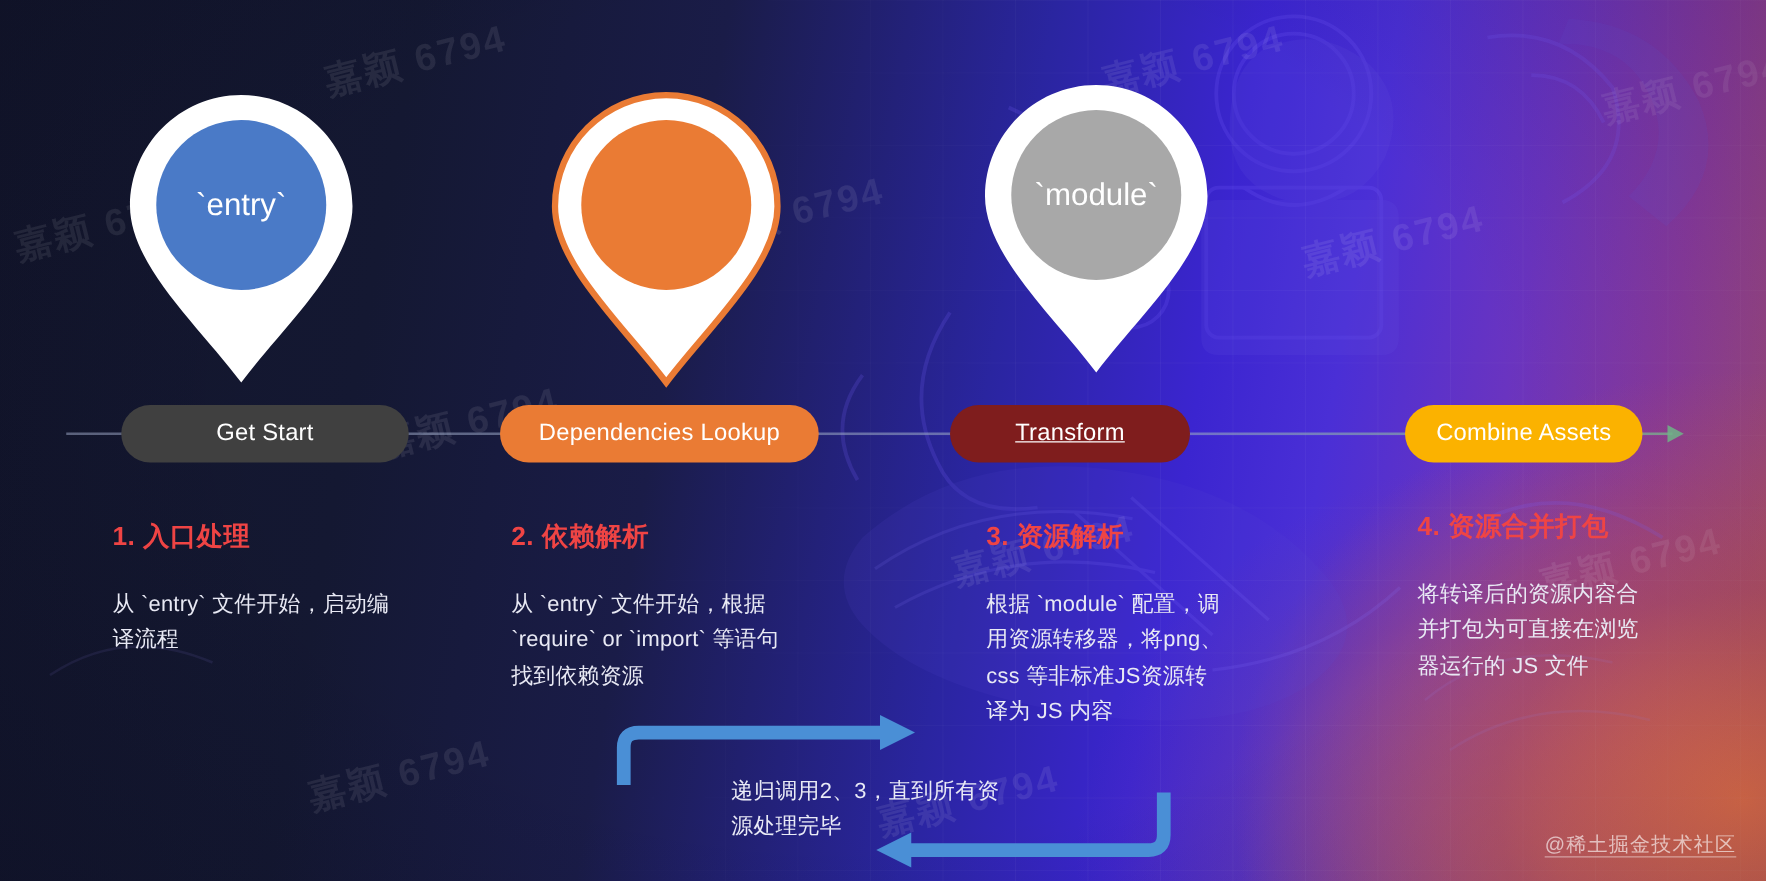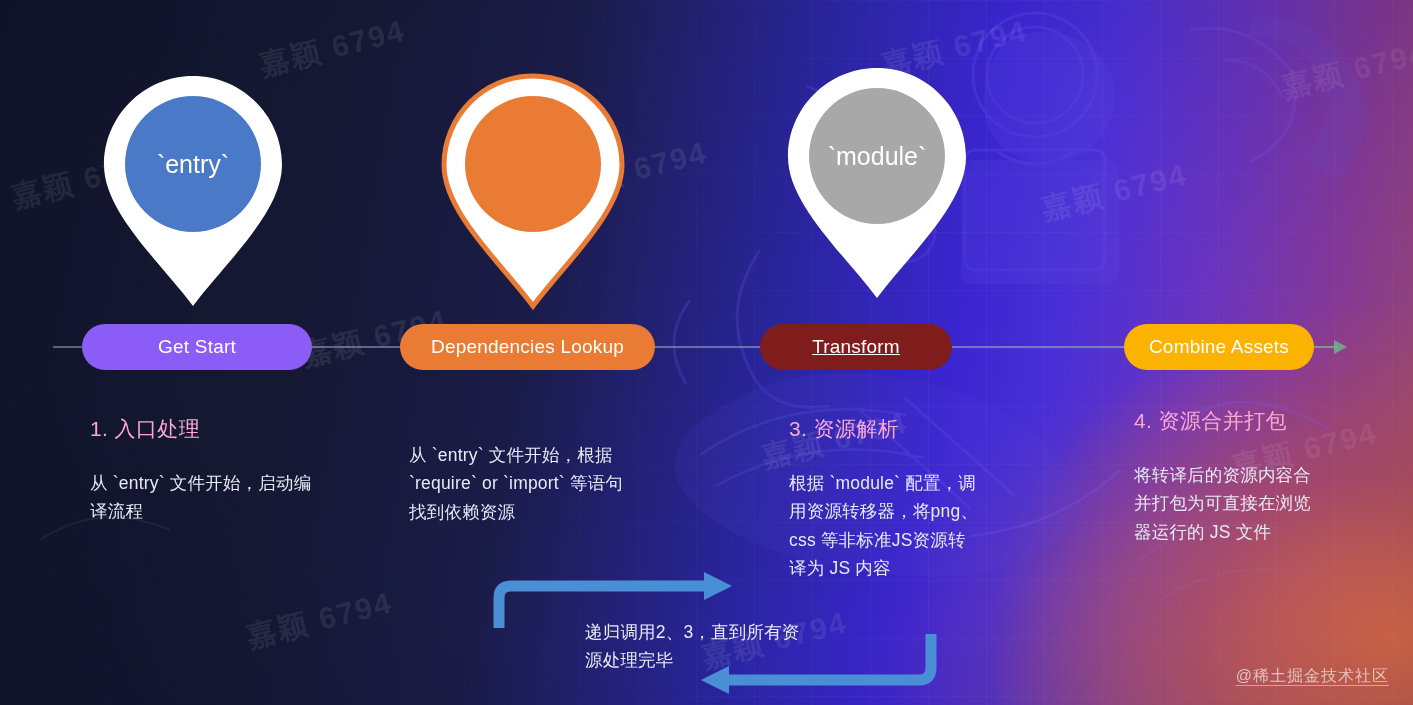--- a/index.html
+++ b/index.html
@@ -92,23 +92,23 @@
     color:#ffffff;
     font-size:19px;
     font-weight:400;
     white-space:nowrap;
     letter-spacing:0.2px;
   }
 
   
   .step{ position:absolute; }
   .step-title{
-    color:#f9a8d4;
+    color:#ef4444;
     font-size:21px;
-    font-weight:400;
+    font-weight:700;
     letter-spacing:0.4px;
     white-space:nowrap;
   }
   .step-desc{
     margin-top:26px;
     color:#e8e9f4;
     font-size:17.5px;
     font-weight:400;
     line-height:1.62;
     letter-spacing:0.2px;
@@ -221,40 +221,41 @@
 
   <div class="pin" style="left:784px; top:64px; width:186px; height:238px;">
     <svg width="186" height="238" viewBox="0 0 186 238" xmlns="http://www.w3.org/2000/svg">
       <path d="M93 4 C44 4 4 44 4 93 C4 140 60 190 93 234 C126 190 182 140 182 93 C182 44 142 4 93 4 Z" fill="#ffffff"></path>
       <circle cx="93" cy="92" r="68" fill="#a8a8a8"></circle>
     </svg>
     <div class="pin-label" style="top:78px;">`module`</div>
   </div>
 
 
-  <div class="pill" style="left:82px;  top:324px; width:230px; background:#8b5cf6;">
+  <div class="pill" style="left:97px;  top:324px; width:230px; background:#404040;">
     <span>Get Start</span>
   </div>
   <div class="pill" style="left:400px; top:324px; width:255px; background:#ea7b34;">
     <span>Dependencies Lookup</span>
   </div>
   <div class="pill" style="left:760px; top:324px; width:192px; background:#7f1d1d;text-decoration:underline;">
     <span>Transform</span>
   </div>
   <div class="pill" style="left:1124px;top:324px; width:190px; background:#fbb200;">
     <span>Combine Assets</span>
   </div>
 
   <div class="step" style="left:90px; top:415px; width:300px;">
     <div class="step-title">1. 入口处理</div>
     <div class="step-desc">从 `entry` 文件开始，启动编
 译流程</div>
   </div>
 
   <div class="step" style="left:409px; top:415px; width:320px;">
+    <div class="step-title">2. 依赖解析</div>
     <div class="step-desc">从 `entry` 文件开始，根据
 `require` or `import` 等语句
 找到依赖资源</div>
   </div>
 
   <div class="step" style="left:789px; top:415px; width:270px;">
     <div class="step-title">3. 资源解析</div>
     <div class="step-desc">根据 `module` 配置，调
 用资源转移器，将png、
 css 等非标准JS资源转

